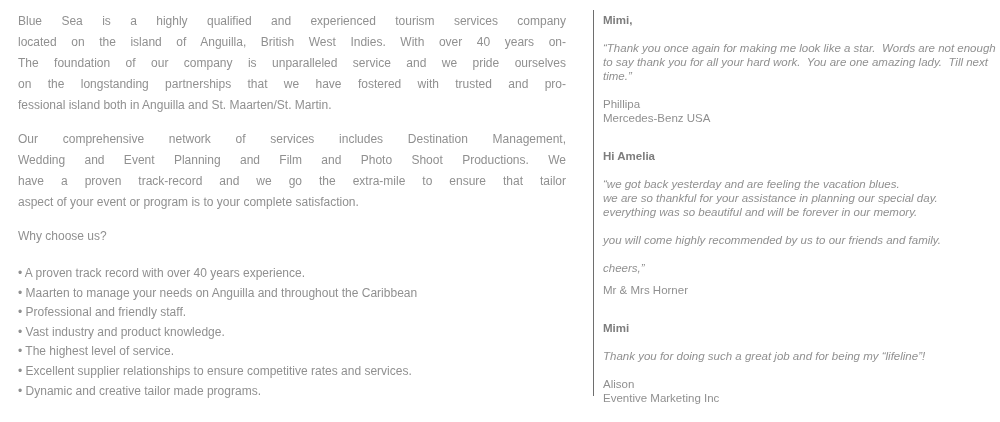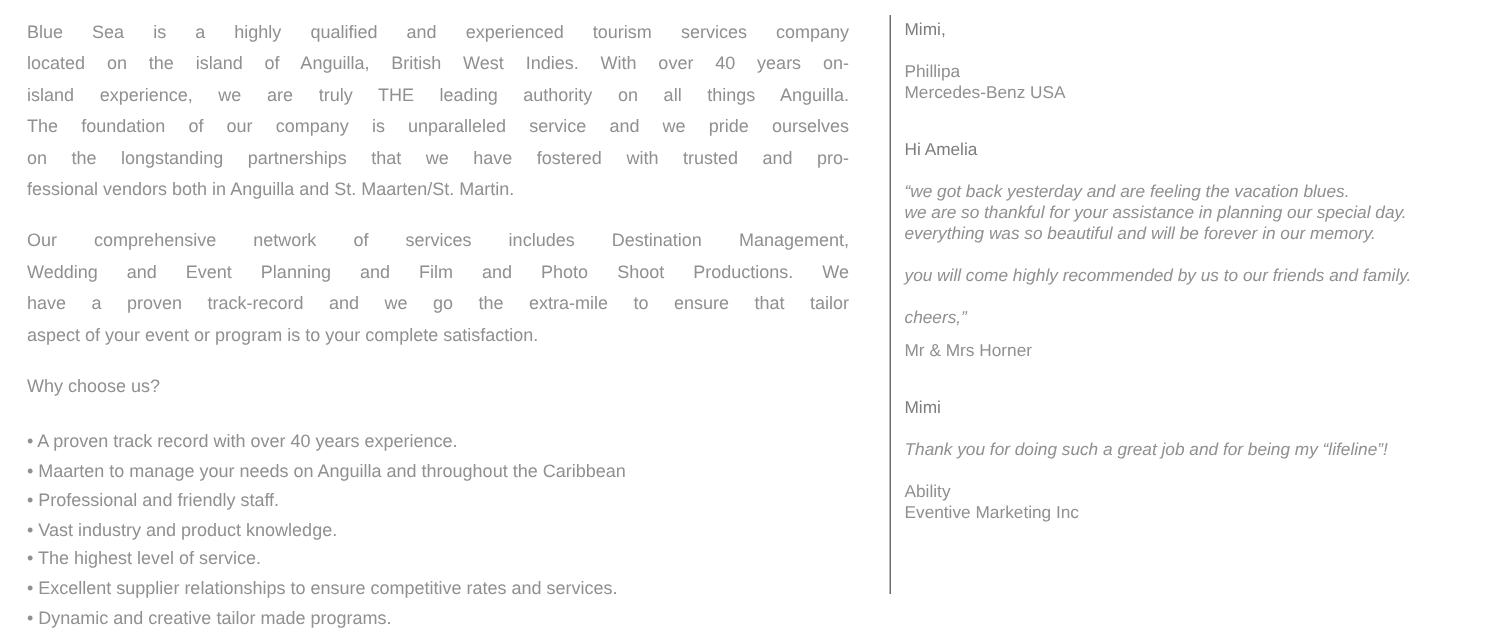--- a/index.html
+++ b/index.html
@@ -31,38 +31,37 @@
   .divider{
     position:absolute;left:593px;top:10px;width:1px;height:386px;
     background:var(--divider);
   }
   
   .right-col{
     position:absolute;left:603px;top:13px;width:395px;
     color:var(--text);font-size:11.5px;line-height:14px;
   }
   .testimonial{margin:0 0 24px 0;}
-  .t-heading{font-weight:normal;color:var(--heading);margin:0 0 14px 0;}
+  .t-heading{font-weight:bold;color:var(--heading);margin:0 0 14px 0;}
   .t-quote{font-style:italic;white-space:pre-wrap;margin:0 0 14px 0;}
   .testimonial:nth-child(2) .t-quote{margin-bottom:8px;}
   .t-signature{margin:0;}
 </style>
 </head>
 <body>
 
 <div class="page">
 
   <div class="left-col">
     <div class="para" id="para-0">
         <div class="jline">Blue Sea is a highly qualified and experienced tourism services company</div>
         <div class="jline">located on the island of Anguilla, British West Indies. With over 40 years on-</div>
-        <div class="jline">island experience, we are truly THE leading authority on all things Anguilla.</div>
         <div class="jline">The foundation of our company is unparalleled service and we pride ourselves</div>
         <div class="jline">on the longstanding partnerships that we have fostered with trusted and pro-</div>
-        <div class="jline last">fessional vendors both in Anguilla and St. Maarten/St. Martin.</div>
+        <div class="jline last">fessional island both in Anguilla and St. Maarten/St. Martin.</div>
       </div>
     <div class="para" id="para-1">
         <div class="jline">Our comprehensive network of services includes Destination Management,</div>
         <div class="jline">Wedding and Event Planning and Film and Photo Shoot Productions.  We</div>
         <div class="jline">have a proven track-record and we go the extra-mile to ensure that tailor</div>
         <div class="jline last">aspect of your event or program is to your complete satisfaction.</div>
       </div>
     <div class="subheading">Why choose us?</div>
     <div class="bullets" id="bullets">
         <div class="bullet">• A proven track record with over 40 years experience.</div>
@@ -73,20 +72,21 @@
         <div class="bullet">• Excellent supplier relationships to ensure competitive rates and services.</div>
         <div class="bullet">• Dynamic and creative tailor made programs.</div>
       </div>
   </div>
 
   <div class="divider"></div>
 
   <div class="right-col" id="testimonials">
       <div class="testimonial">
         <div class="t-heading">Mimi,</div>
+        <div class="t-quote">“Thank you once again for making me look like a star.  Words are not enough to say thank you for all your hard work.  You are one amazing lady.  Till next time.”</div>
         <div class="t-signature">
           <div class="t-sig-line">Phillipa</div>
           <div class="t-sig-line">Mercedes-Benz USA</div>
         </div>
       </div>
       <div class="testimonial">
         <div class="t-heading">Hi Amelia</div>
         <div class="t-quote">“we got back yesterday and are feeling the vacation blues.
 we are so thankful for your assistance in planning our special day.
 everything was so beautiful and will be forever in our memory.
@@ -95,19 +95,19 @@
 
 cheers,”</div>
         <div class="t-signature">
           <div class="t-sig-line">Mr &amp; Mrs Horner</div>
         </div>
       </div>
       <div class="testimonial">
         <div class="t-heading">Mimi</div>
         <div class="t-quote">Thank you for doing such a great job and for being my “lifeline”!</div>
         <div class="t-signature">
-          <div class="t-sig-line">Ability</div>
+          <div class="t-sig-line">Alison</div>
           <div class="t-sig-line">Eventive Marketing Inc</div>
         </div>
       </div>
     </div>
 
 </div>
 
 </body></html>

